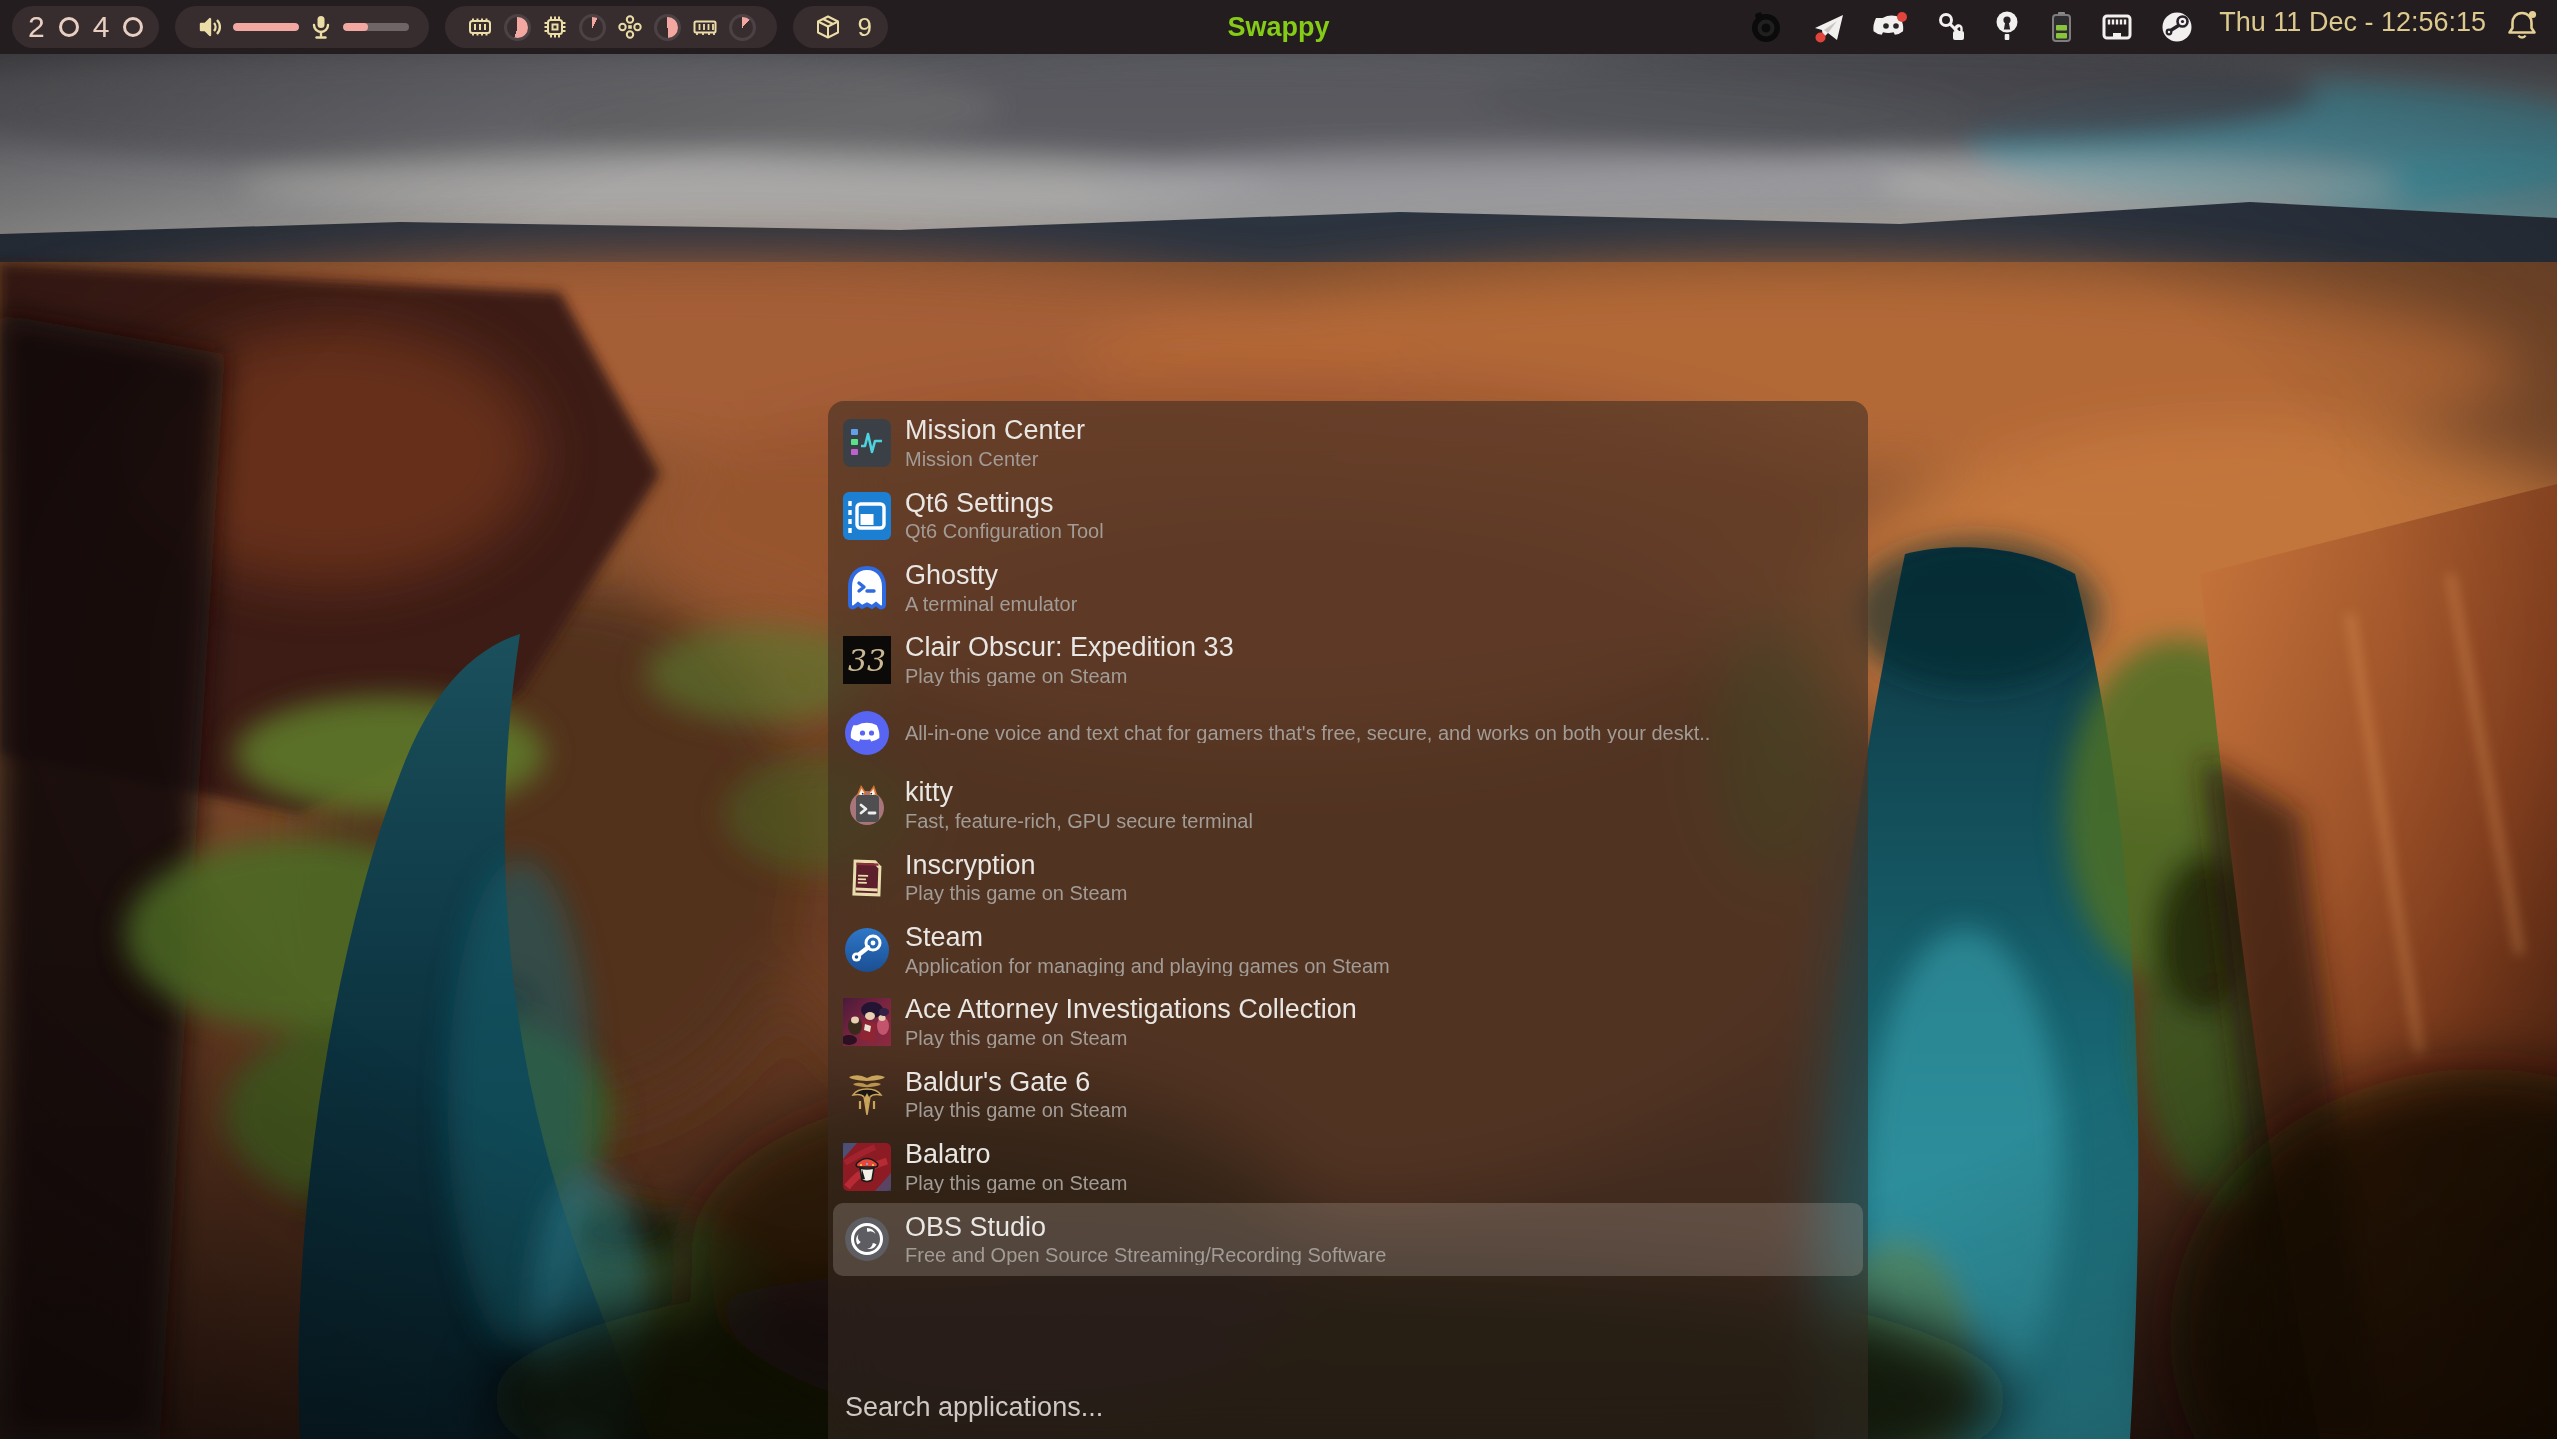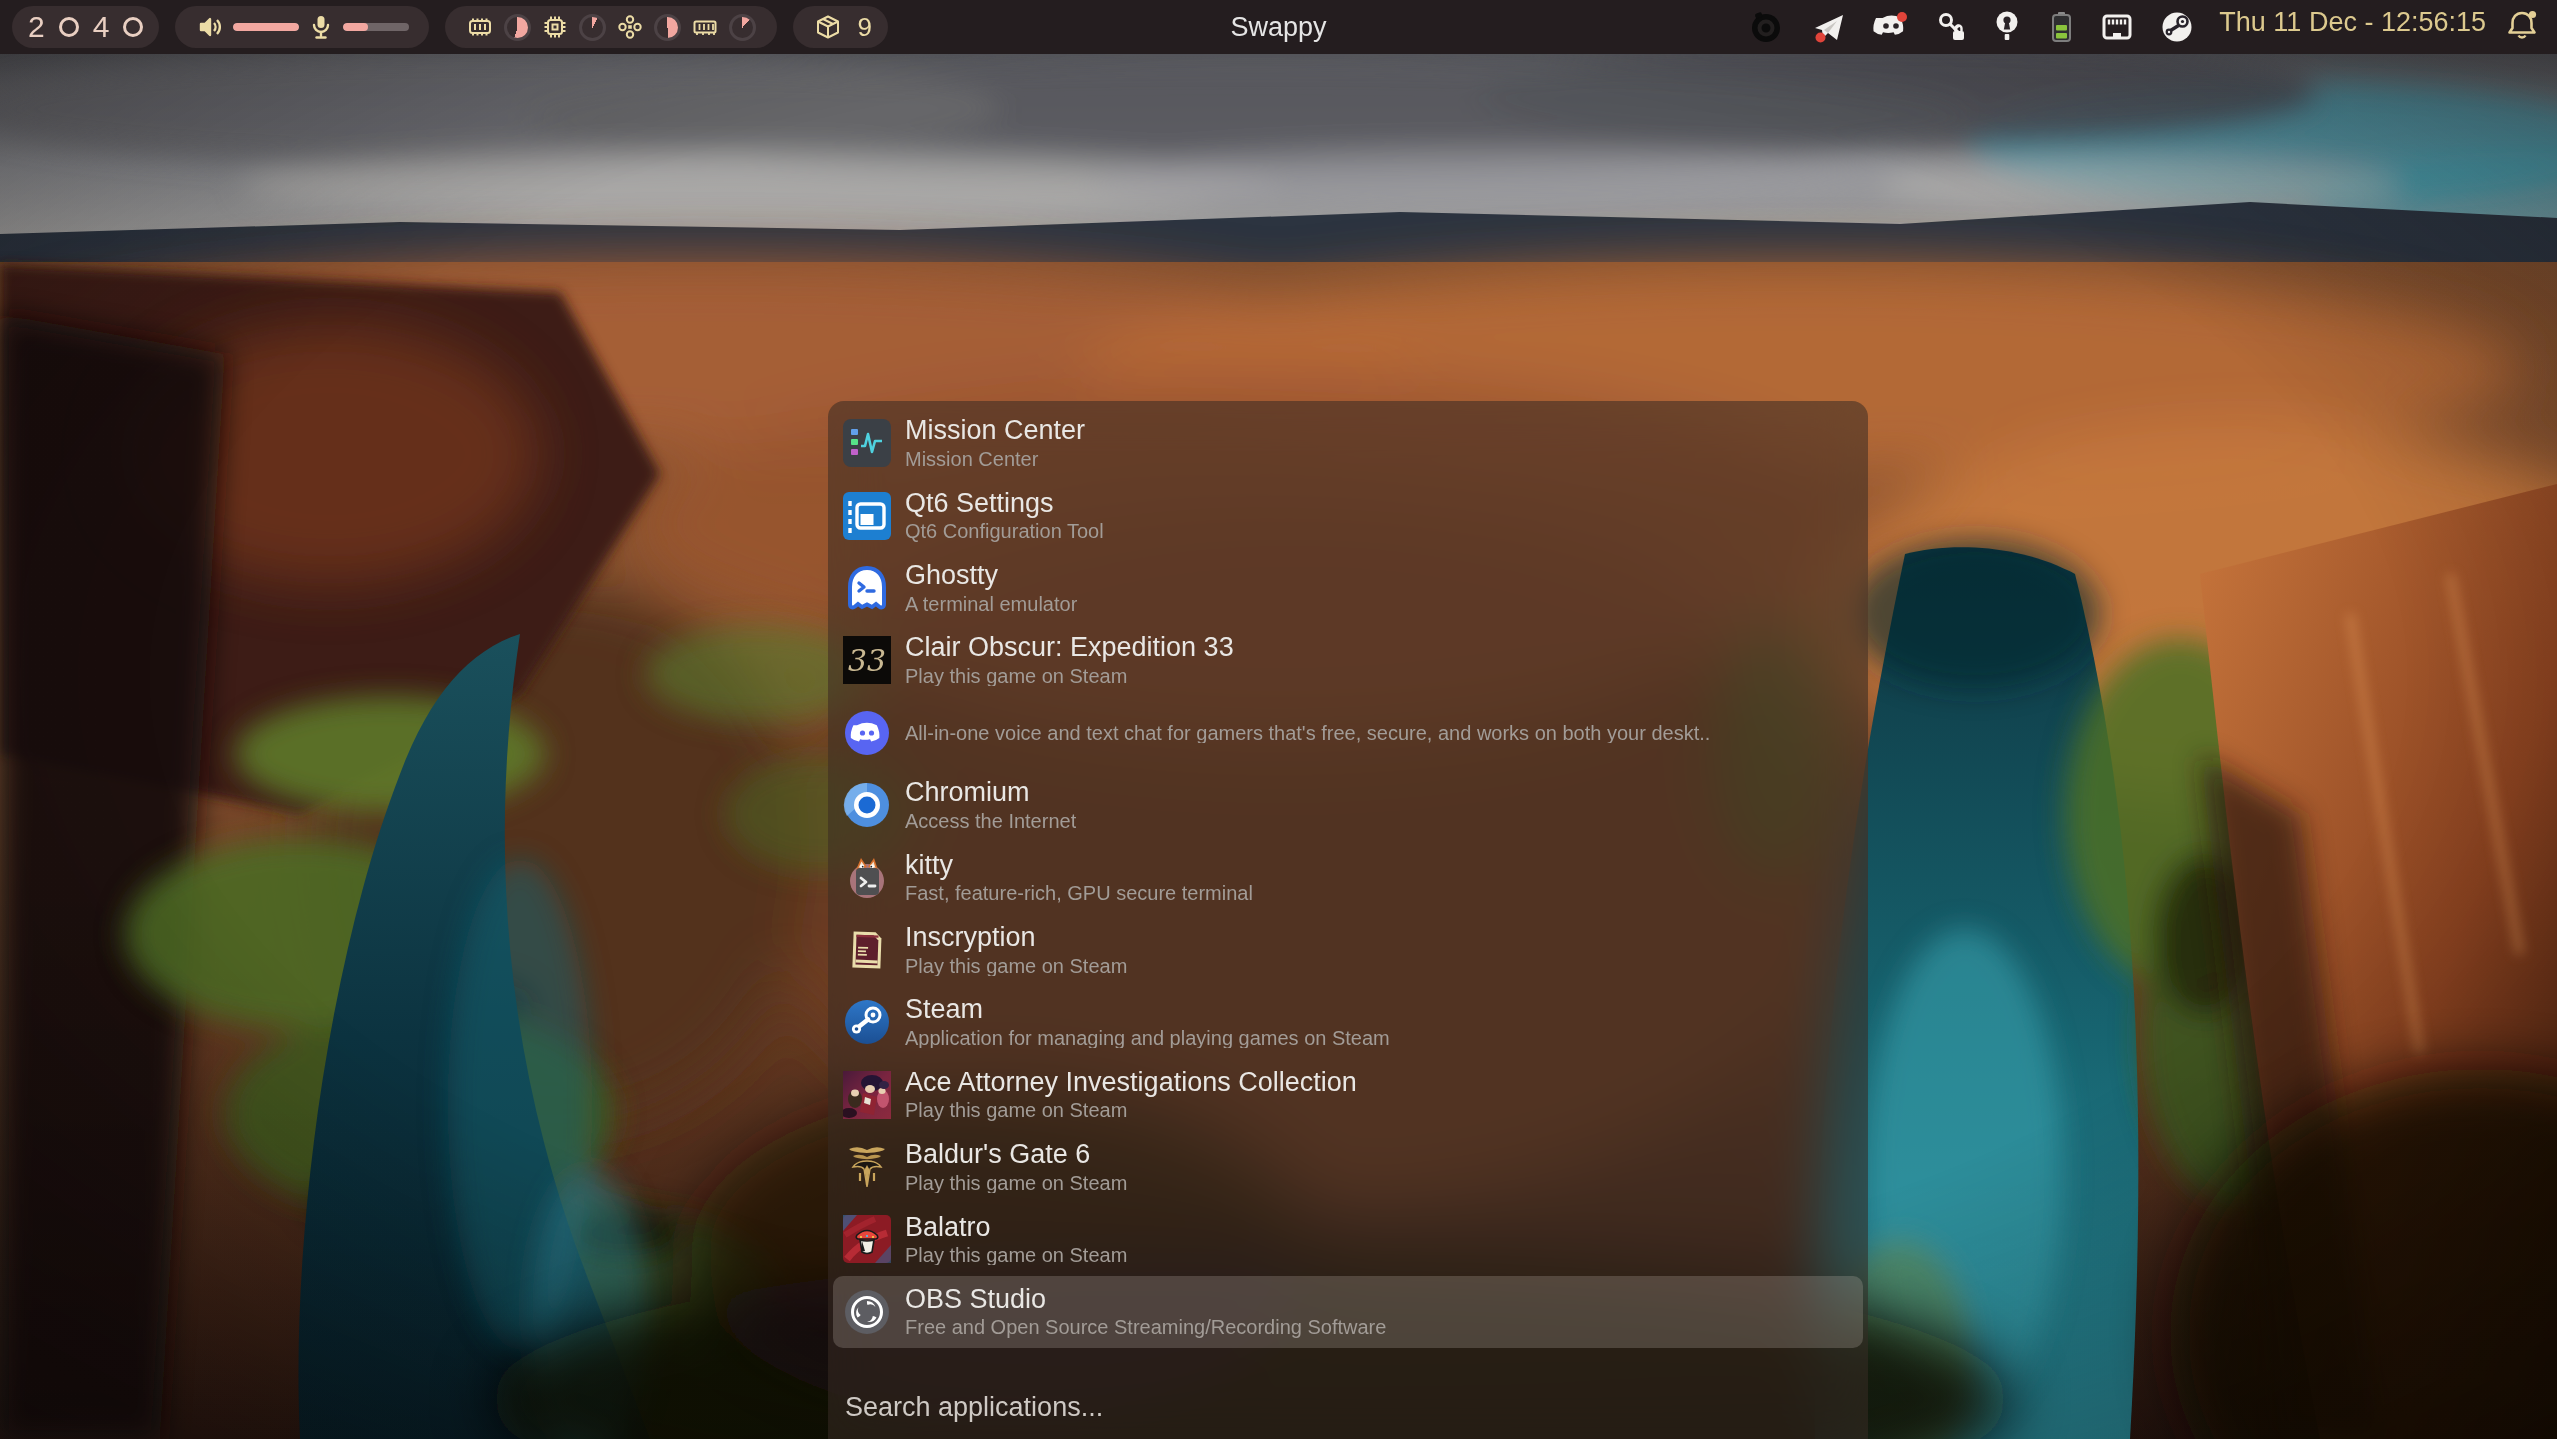--- a/index.html
+++ b/index.html
@@ -4,21 +4,21 @@
 <style>
   html,body{margin:0;padding:0;}
   body{width:2557px;height:1439px;overflow:hidden;background:#000;font-family:"Liberation Sans",sans-serif;position:relative;}
 
   
   .wall{position:absolute;left:0;top:54px;width:2557px;height:1385px;}
   .wall svg{display:block;width:100%;height:100%;}
 
   
   .topbar{position:absolute;top:0;left:0;width:2557px;height:54px;background:#241d1f;display:flex;align-items:center;padding:0 12px;box-sizing:border-box;z-index:10;}
-  .bar-title{position:absolute;left:0;right:0;top:0;height:54px;display:flex;align-items:center;justify-content:center;color:#e5e5e5;font-size:27px;pointer-events:none;}
+  .bar-title{position:absolute;left:0;right:0;top:0;height:54px;display:flex;align-items:center;justify-content:center;color:#84cc16;font-size:27px;pointer-events:none;font-weight:bold;}
   .pill{background:#372d2f;border-radius:21px;height:42px;display:flex;align-items:center;padding:0 16px;margin-right:16px;}
   .ws-num{color:#e9cfc2;font-size:30px;line-height:1;}
   .ws-gap{width:14px;}
   .ws-circle{width:20px;height:20px;border:3px solid #e9cfc2;border-radius:50%;box-sizing:border-box;}
   .slider{width:66px;height:8px;border-radius:4px;background:#6f6567;position:relative;overflow:hidden;margin:0 4px;}
   .slider i{position:absolute;left:0;top:0;bottom:0;background:#f2a7a0;border-radius:4px;}
   .gauge{width:27px;height:27px;border-radius:50%;border:3px solid #4c4245;box-sizing:border-box;margin:0 5px;}
   .sico{display:flex;align-items:center;margin:0 5px;}
   .updates-count{color:#ecdca6;font-size:26px;margin-left:10px;}
   .right{margin-left:auto;display:flex;align-items:flex-start;gap:15px;z-index:2;}
@@ -411,34 +411,20 @@
           <path d="M13,17 q11,-5.5 22,0 q3.5,7 2.8,14 q-4.5,3.5 -9,4 l-1.3,-2.6 q-5.8,1.3 -11,0 l-1.3,2.6 q-4.5,-0.5 -9,-4 q-0.7,-7 2.8,-14 z" fill="#fff" transform="translate(2.3,1) scale(0.9)"></path>
           <circle cx="19.5" cy="24" r="2.6" fill="#5865f2"></circle>
           <circle cx="28.5" cy="24" r="2.6" fill="#5865f2"></circle>
         </svg>
     </span>
     <span class="itext">
         <span class="isub">All-in-one voice and text chat for gamers that's free, secure, and works on both your deskt..</span>
       </span>
   </div>
 
-  <div class="item">
-    <span class="appicon">
-      <svg viewBox="0 0 48 48">
-          <circle cx="24" cy="24" r="22" fill="#4e8fdf"></circle>
-          <path d="M24,2 A22,22 0 0 0 4,35 L16,24 A9,9 0 0 1 24,15 Z" fill="#7ab1ec" opacity=".9"></path>
-          <circle cx="24" cy="24" r="13" fill="#fff"></circle>
-          <circle cx="24" cy="24" r="8.5" fill="#1b6ad4"></circle>
-        </svg>
-    </span>
-    <span class="itext">
-        <span class="ititle">Chromium</span>
-        <span class="isub">Access the Internet</span>
-      </span>
-  </div>
 
   <div class="item">
     <span class="appicon">
       <svg viewBox="0 0 48 48">
           <circle cx="24" cy="27" r="17" fill="#b8808a" opacity=".85"></circle>
           <polygon points="13,16 18,4 24,13" fill="#d9722e"></polygon>
           <polygon points="15.5,14 18.5,7.5 21.5,12" fill="#f3e3cf"></polygon>
           <polygon points="35,16 31,4 25,13" fill="#d9722e"></polygon>
           <polygon points="32.5,14 30.5,7.5 27.5,12" fill="#f3e3cf"></polygon>
           <circle cx="19" cy="12.5" r="2" fill="#fff"></circle>

